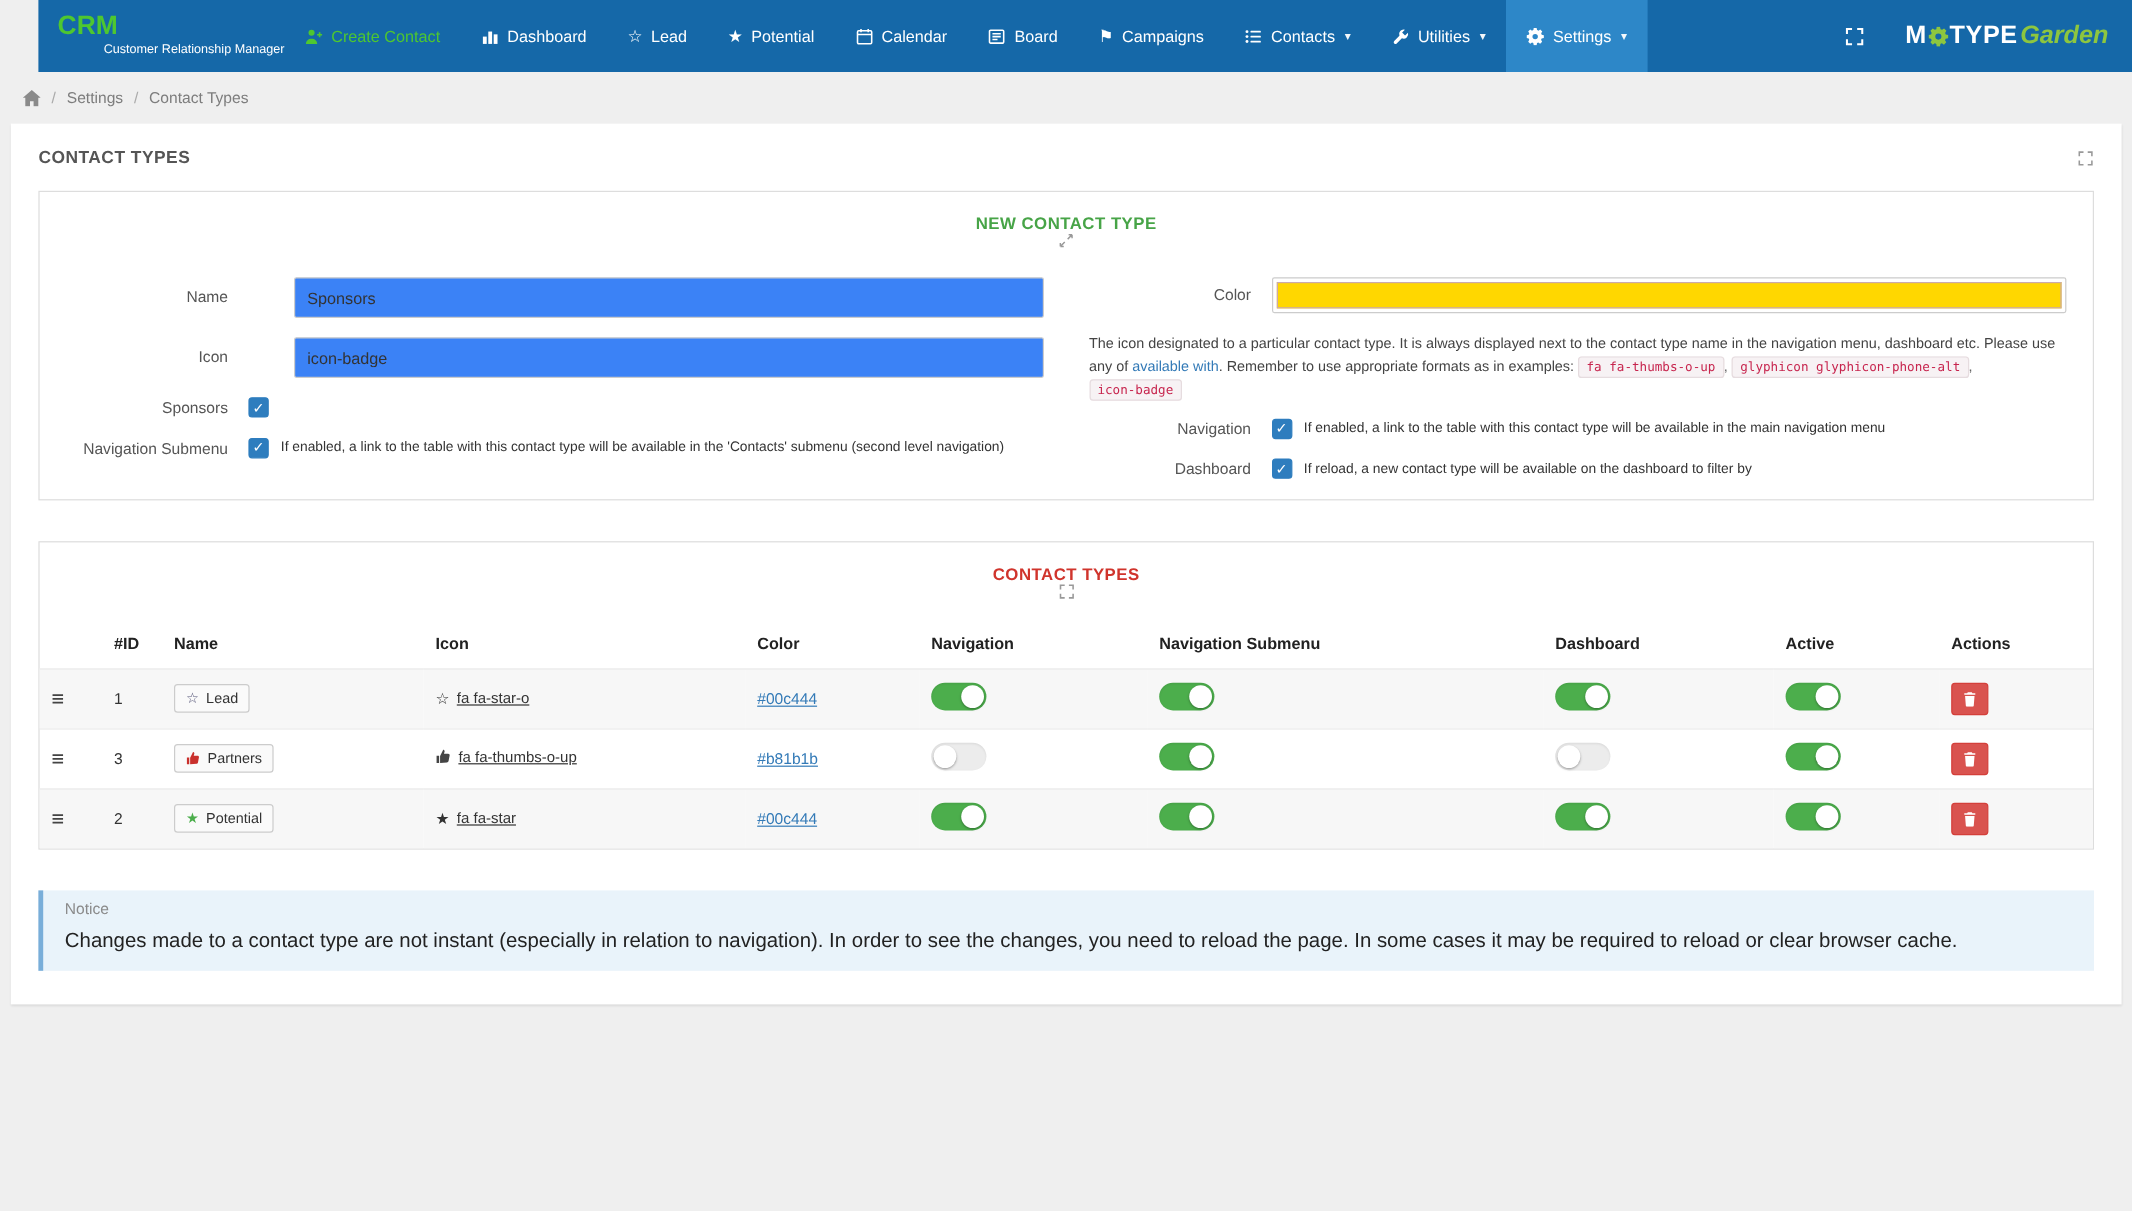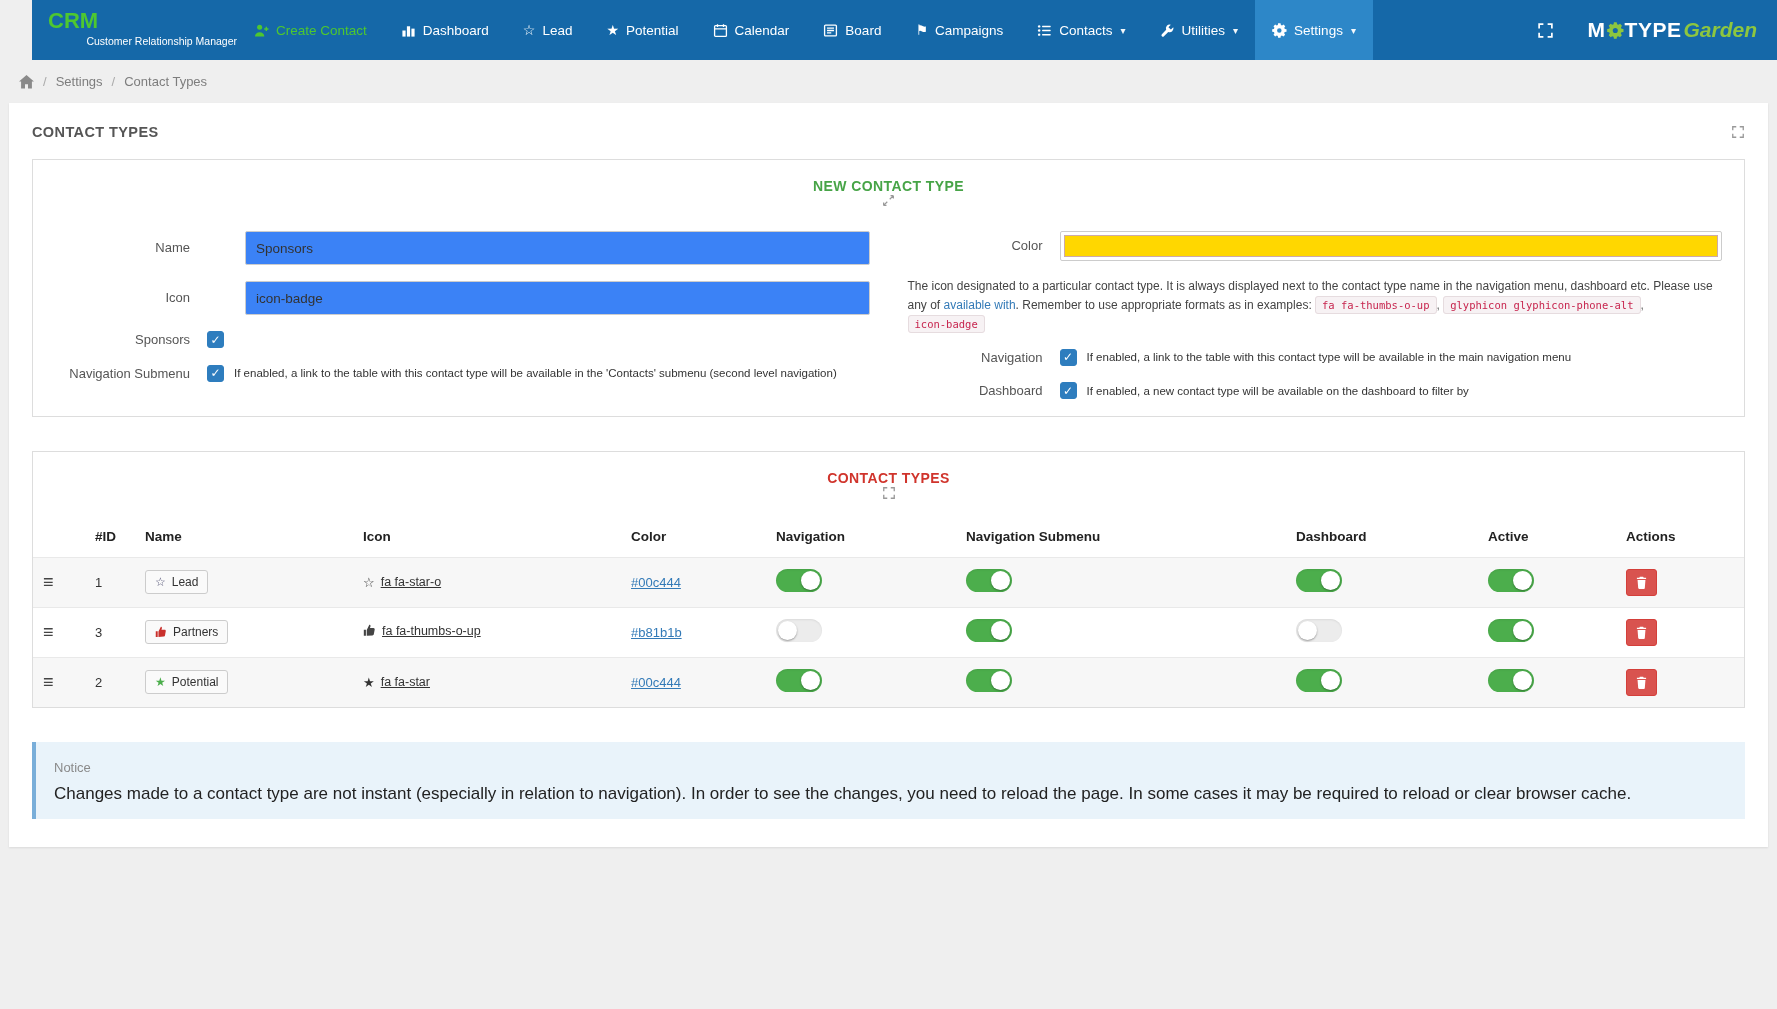--- a/index.html
+++ b/index.html
@@ -93,21 +93,21 @@
   .ticon{font-size:13px;color:#333;line-height:1;display:inline-flex;}
   .iname{text-decoration:underline;font-size:12.5px;color:#333;}
   .clink{color:var(--link);text-decoration:underline;font-size:13px;cursor:pointer;}
   .toggle{display:inline-block;width:46px;height:23px;border-radius:12px;background:#ececec;position:relative;cursor:pointer;box-shadow:inset 0 1px 2px rgba(0,0,0,.08);}
   .toggle::after{content:"";position:absolute;top:2px;left:2px;width:19px;height:19px;border-radius:50%;background:#fff;box-shadow:0 1px 2px rgba(0,0,0,.35);}
   .toggle.on{background:var(--toggle_on);}
   .toggle.on::after{left:25px;}
   .btn-del{width:31px;height:27px;background:var(--danger);border:1px solid #d43f3a;border-radius:3px;display:inline-flex;align-items:center;justify-content:center;cursor:pointer;}
 
   
-  .notice{margin:2px 23px 0;background:#e9f3fa;border-left:4px solid #79aed9;padding:18px 18px 15px;}
+  .notice{margin:2px 23px 0;background:#e9f3fa;border-left:4px solid #79aed9;padding:8px 18px 15px;}
   .notice-title{color:#8a8a8a;font-size:13px;margin-bottom:9px;}
   .notice-text{color:#222;font-size:17px;}
 </style>
 </head>
 <body>
 
 <header class="navbar">
   <div class="brand">
     <div class="brand-title">CRM</div>
     <div class="brand-subtitle">Customer Relationship Manager</div>
@@ -293,21 +293,21 @@
           <span class="cb checked">
               <span class="tick">✓</span>
             </span>
           <span class="help">If enabled, a link to the table with this contact type will be available in the main navigation menu</span>
         </div>
         <div class="frow">
           <label class="flabel">Dashboard</label>
           <span class="cb checked">
               <span class="tick">✓</span>
             </span>
-          <span class="help">If enabled, a new contact type will be available on the dashboard to filter by</span>
+          <span class="help">If reload, a new contact type will be available on the dashboard to filter by</span>
         </div>
       </div>
     </div>
 
   </section>
 
   <section class="panel">
     <div class="panel-head">
       <h2 class="panel-title red">CONTACT TYPES</h2>
       <span class="corner-icon">

